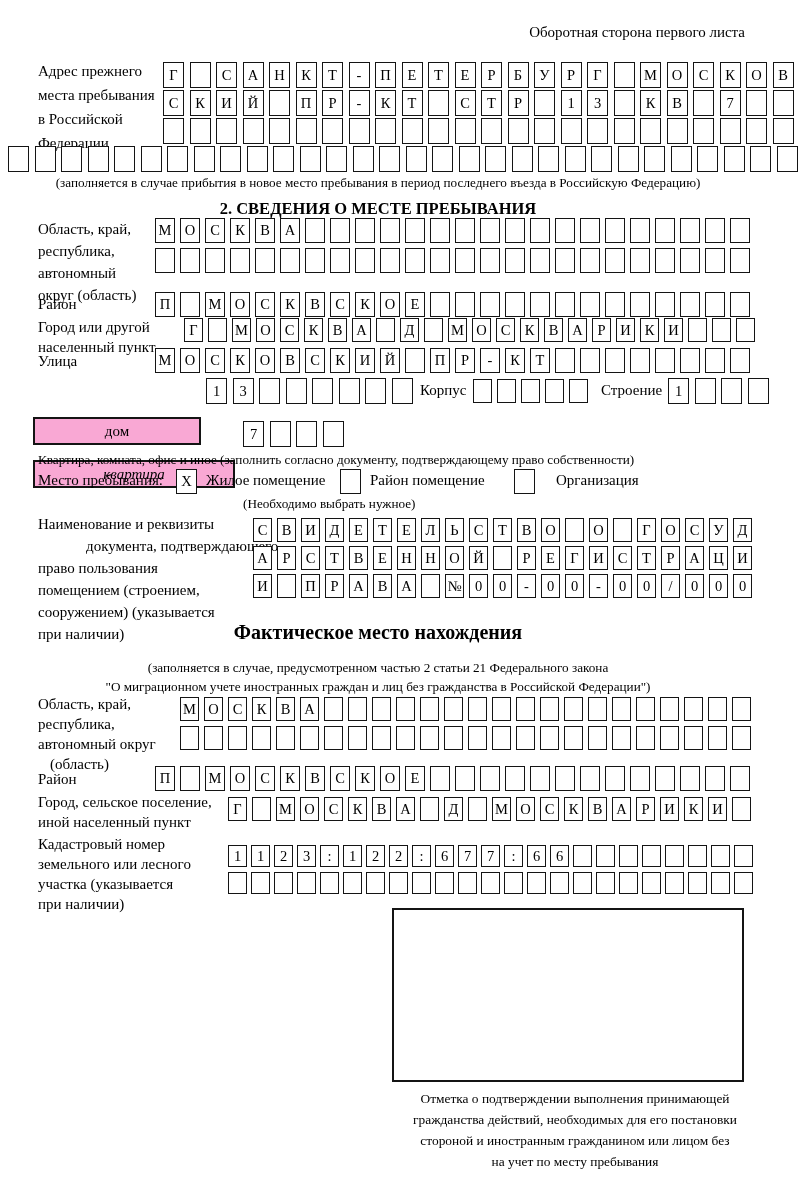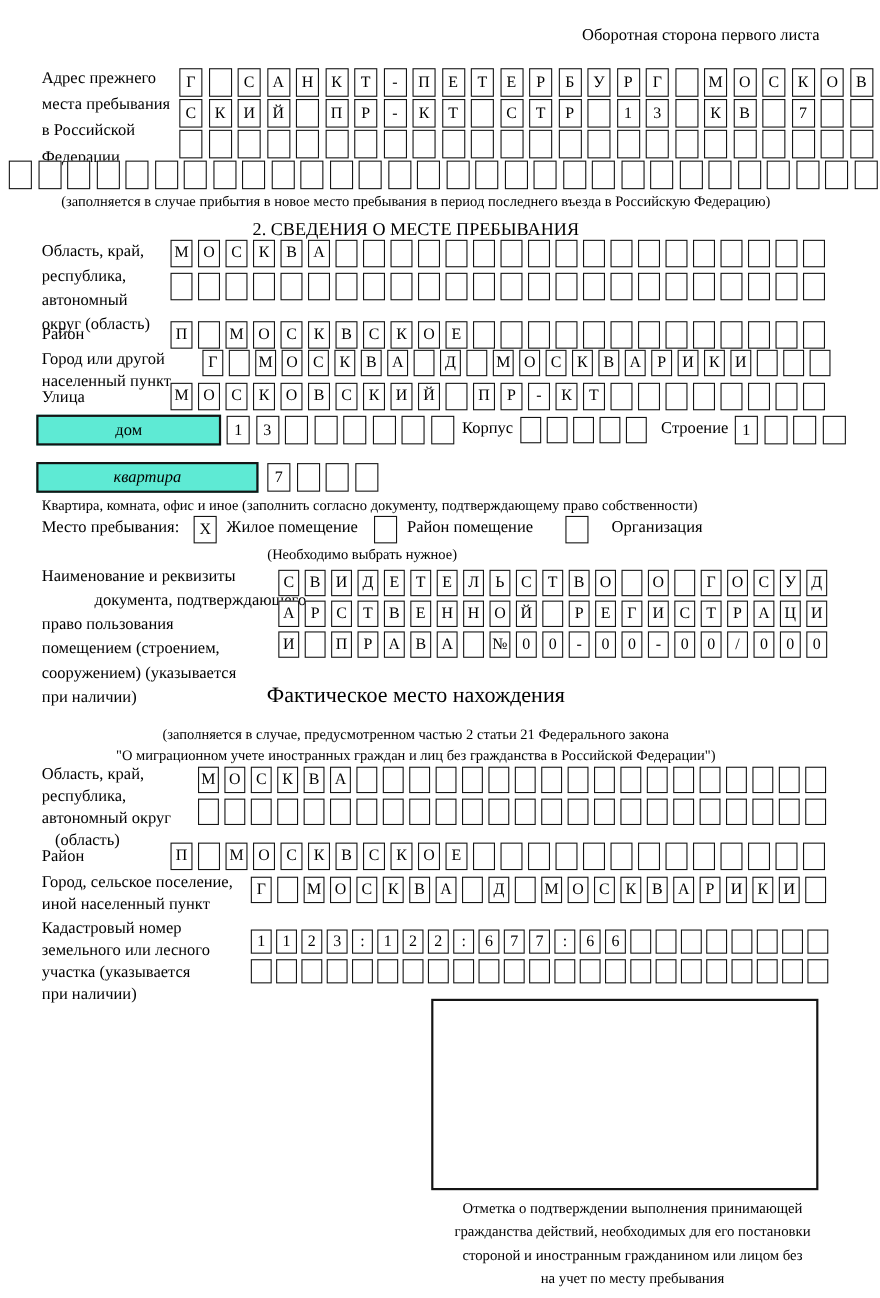--- a/index.html
+++ b/index.html
@@ -15,28 +15,28 @@
     display:inline-flex;align-items:center;justify-content:center;
     box-sizing:border-box;border:1.8px solid #141414;background:#fff;
     font-size:14.5px;font-weight:400;
   }
   .b26 .cbox{width:21px;height:26px;margin-right:5.5px;}
   .b25 .cbox{width:20px;height:25px;margin-right:5px;}
   .b24 .cbox{width:19px;height:24px;margin-right:5px;}
   .b23 .cbox{width:19px;height:22px;margin-right:4px;}
   .widebox{
     position:absolute;box-sizing:border-box;border:2px solid #141414;
-    display:flex;align-items:center;justify-content:center;font-size:15px;background:#5eead4;
+    display:flex;align-items:center;justify-content:center;font-size:15px;background:#f9a8d4;margin-top:40px;
   }
   .checkbox{
     position:absolute;box-sizing:border-box;border:1.8px solid #141414;
     width:21px;height:25px;display:inline-flex;align-items:center;justify-content:center;
     font-size:14.5px;background:#fff;
   }
-  .title{font-weight:normal;font-size:16.5px;white-space:nowrap;}
+  .title{font-weight:bold;font-size:16.5px;white-space:nowrap;}
   .center{left:0;width:756px;text-align:center;}
   .stamp{
     position:absolute;left:392px;top:908px;width:352px;height:174px;
     box-sizing:border-box;border:2px solid #141414;background:#fff;
   }
   .stampcap{position:absolute;left:382px;top:1088px;width:386px;text-align:center;
     font-size:13.4px;line-height:21px;}
 </style>
 </head>
 <body>

